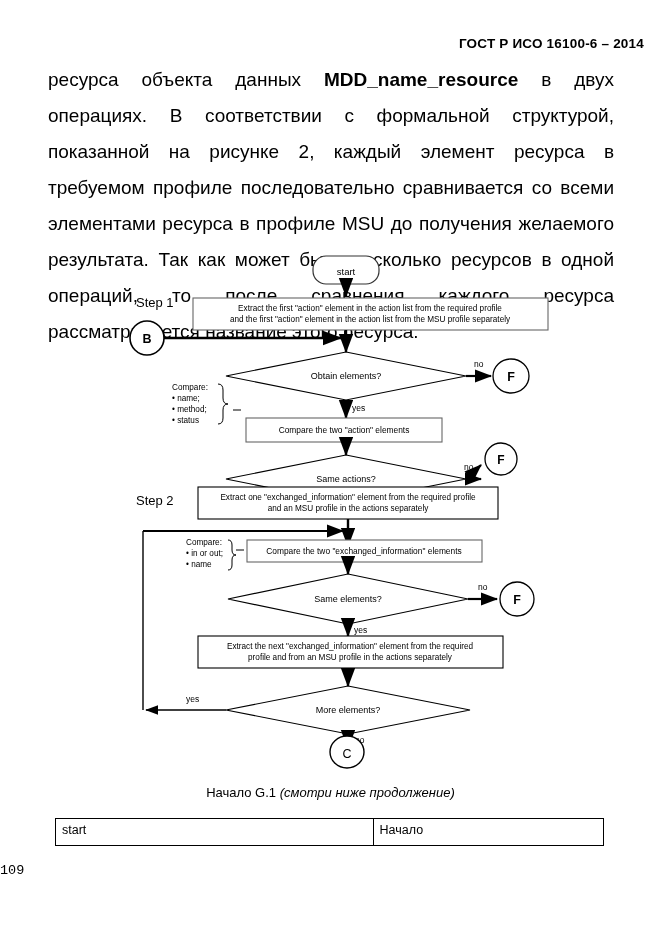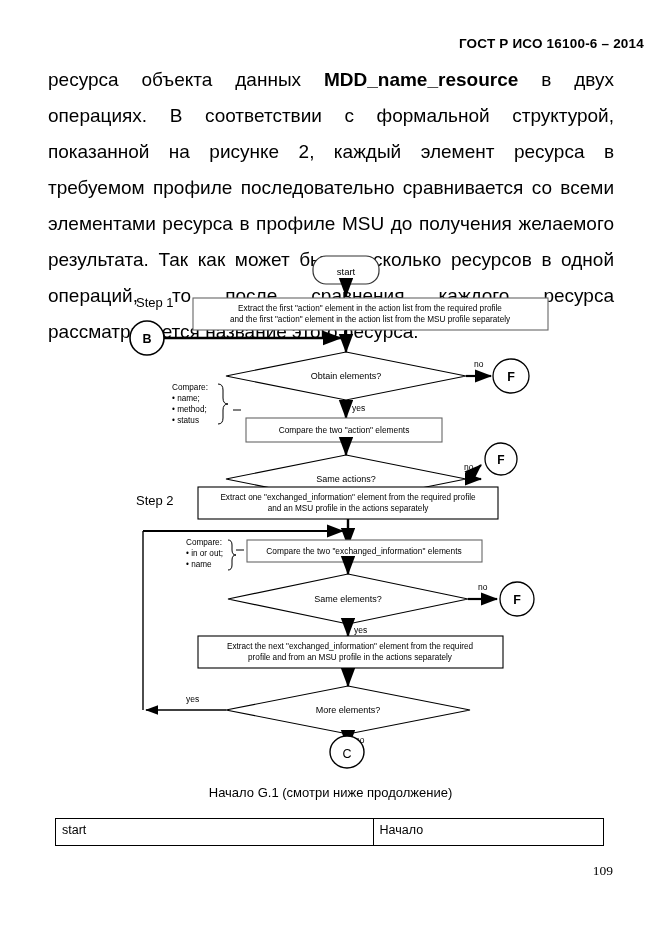--- a/index.html
+++ b/index.html
@@ -55,21 +55,21 @@
 
   
   .figure-caption {
     position: absolute;
     top: 785px;
     left: 0;
     width: 661px;
     text-align: center;
     font-size: 13px;
   }
-  .figure-caption .cap-italic { }
+  .figure-caption .cap-italic { font-style: italic; }
 
   
   .term-table {
     position: absolute;
     top: 818px;
     left: 55px;
     width: 549px;
     border-collapse: collapse;
     font-size: 12.5px;
   }
@@ -81,22 +81,22 @@
   }
   .term-table td.col-a { width: 320px; }
   .term-table td.col-b { width: 227px; border-radius: 11px; }
 
   
   .page-number {
     position: absolute;
     top: 863px;
     left: 0;
     width: 613px;
-    text-align: right;
-    font-family: Liberation Serif, serif;
+    text-align: left;
+    font-family: Liberation Mono, monospace;
     font-size: 13.5px;
   }
 </style>
 </head>
 <body>
 
 <div class="page-header">ГОСТ Р ИСО 16100-6 – 2014</div>
 
 <div class="body-text"><span>ресурса объекта данных </span><b>MDD_name_resource</b><span> в двух операциях. В соответствии с формальной структурой, показанной на рисунке 2, каждый элемент ресурса в требуемом профиле последовательно сравнивается со всеми элементами ресурса в профиле MSU до получения желаемого результата. Так как может быть несколько ресурсов в одной операций, то после сравнения каждого ресурса рассматривается название этого ресурса.</span></div>
 

